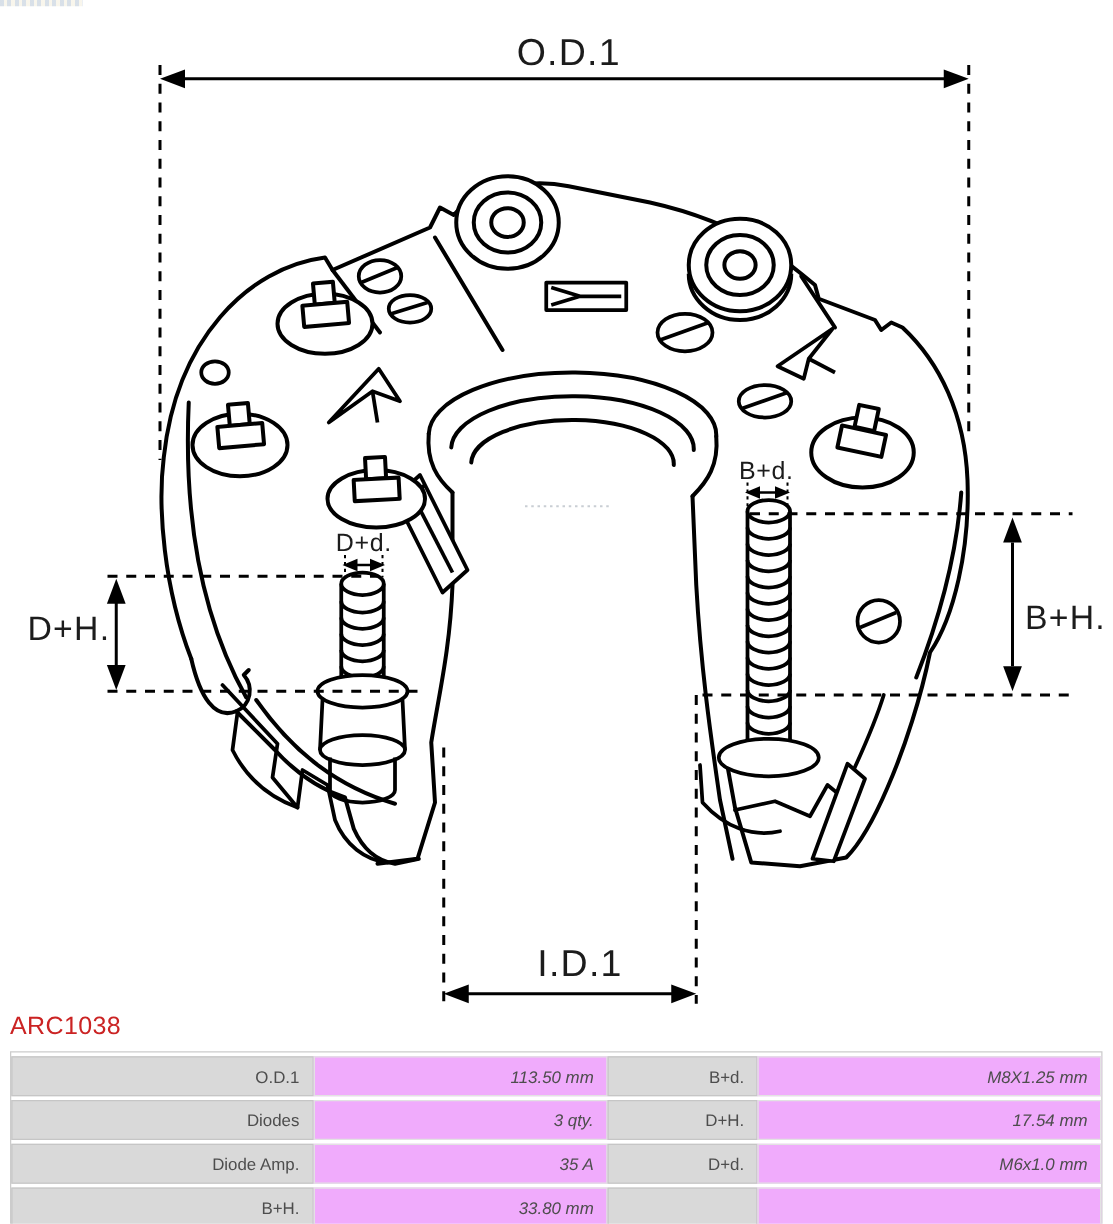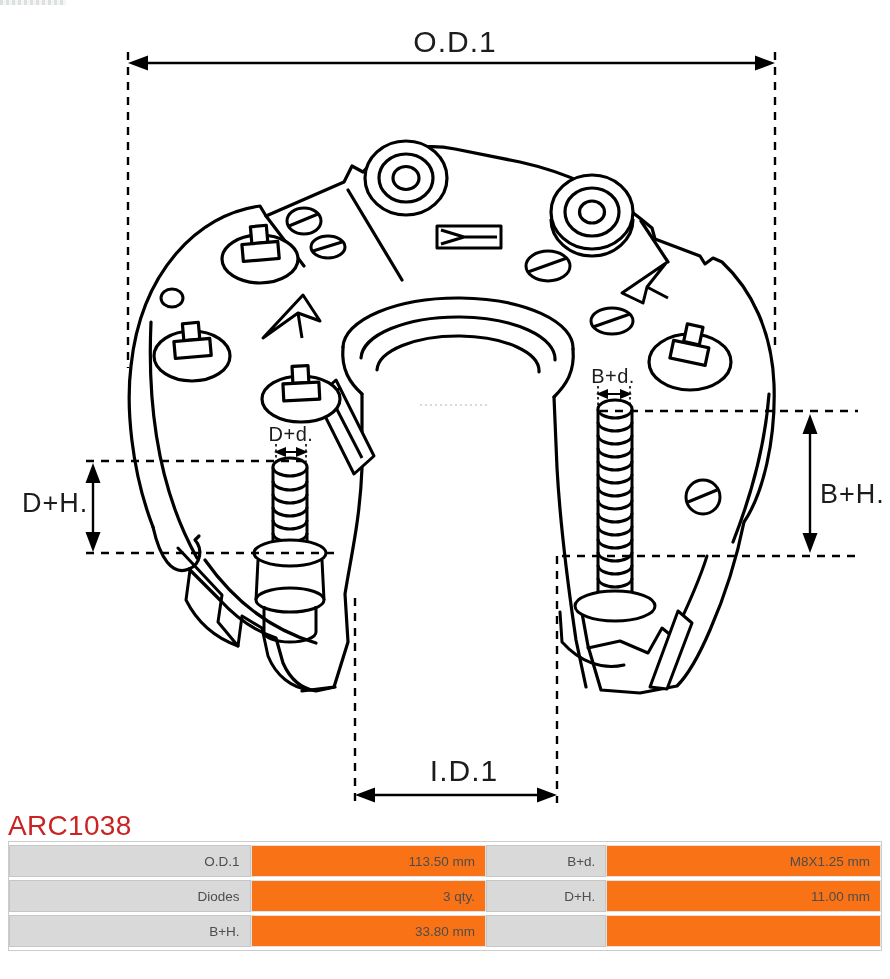--- a/index.html
+++ b/index.html
@@ -5,30 +5,30 @@
   html,body{margin:0;padding:0;background:#fff;}
   body{width:890px;height:979px;position:relative;overflow:hidden;
        font-family:"Liberation Sans",sans-serif;}
   .artifact{position:absolute;left:0;top:0;width:66px;height:5px;opacity:.55;
     background:repeating-linear-gradient(90deg,#b9c7d6 0 3px,#f3eedd 3px 6px);}
   svg{position:absolute;left:0;top:0;}
   svg text{fill:#1c1c1c;letter-spacing:1px;}
   .dim-lg{font-size:30px;}
   .dim-md{font-size:27px;}
   .dim-sm{font-size:20px;letter-spacing:0.5px;}
-  .partno{position:absolute;left:8px;top:810px;font-size:28px;color:#cb2323;
+  .partno{position:absolute;left:8px;top:810px;font-size:20px;color:#cb2323;
     letter-spacing:0.3px;}
   .spec-wrap{position:absolute;left:8px;right:8px;top:841px;border:1px solid #cccccc;
     background:#fff;}
   table.spec{width:100%;border-collapse:separate;border-spacing:0 3px;
     font-size:13.5px;color:#4d4d4d;table-layout:fixed;}
   table.spec td{padding:6px 10px;text-align:right;height:18px;overflow:hidden;
     white-space:nowrap;}
   td.lbl{background:#d9d9d9;border:1px solid #c6c6c6;}
-  td.val{background:#f97316;border:1px solid #e2e2e2;}
+  td.val{background:#f0abfc;border:1px solid #e2e2e2;font-style:italic;}
   col.c1{width:27.7%;} col.c2{width:27.0%;} col.c3{width:13.8%;} col.c4{width:31.5%;}
 </style>
 </head>
 <body>
 
 <div class="artifact"></div>
 
 <svg width="890" height="808" viewBox="0 0 890 808">
 
   <g fill="none" stroke="#000" stroke-width="3.2" stroke-linejoin="round" stroke-linecap="round">
@@ -212,21 +212,27 @@
       <tr>
         <td class="lbl">O.D.1</td>
         <td class="val">113.50 mm</td>
         <td class="lbl">B+d.</td>
         <td class="val">M8X1.25 mm</td>
       </tr>
       <tr>
         <td class="lbl">Diodes</td>
         <td class="val">3 qty.</td>
         <td class="lbl">D+H.</td>
-        <td class="val">11.00 mm</td>
+        <td class="val">17.54 mm</td>
+      </tr>
+      <tr>
+        <td class="lbl">Diode Amp.</td>
+        <td class="val">35 A</td>
+        <td class="lbl">D+d.</td>
+        <td class="val">M6x1.0 mm</td>
       </tr>
       <tr>
         <td class="lbl">B+H.</td>
         <td class="val">33.80 mm</td>
         <td class="lbl"></td>
         <td class="val"></td>
       </tr>
     </tbody>
   </table>
 </div>

